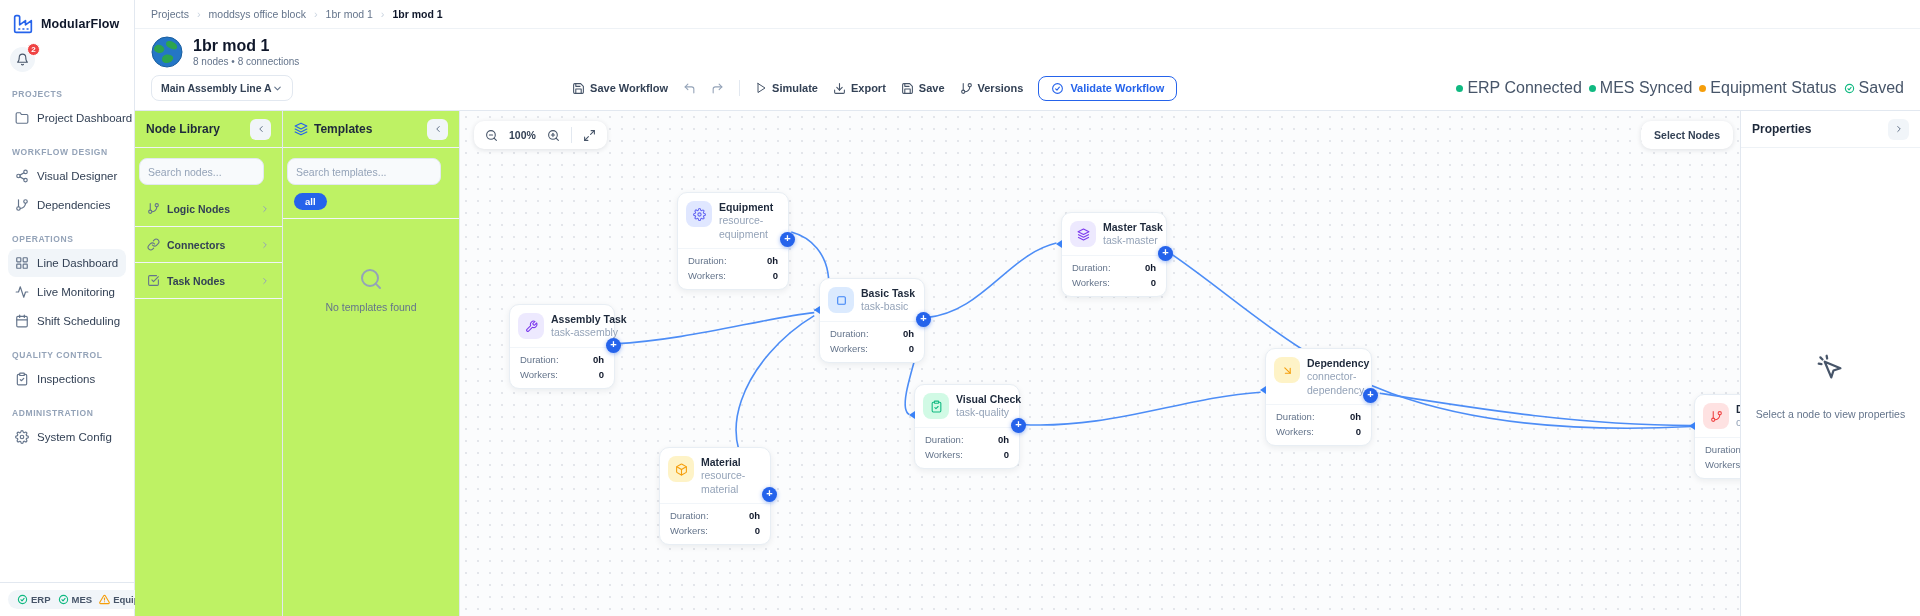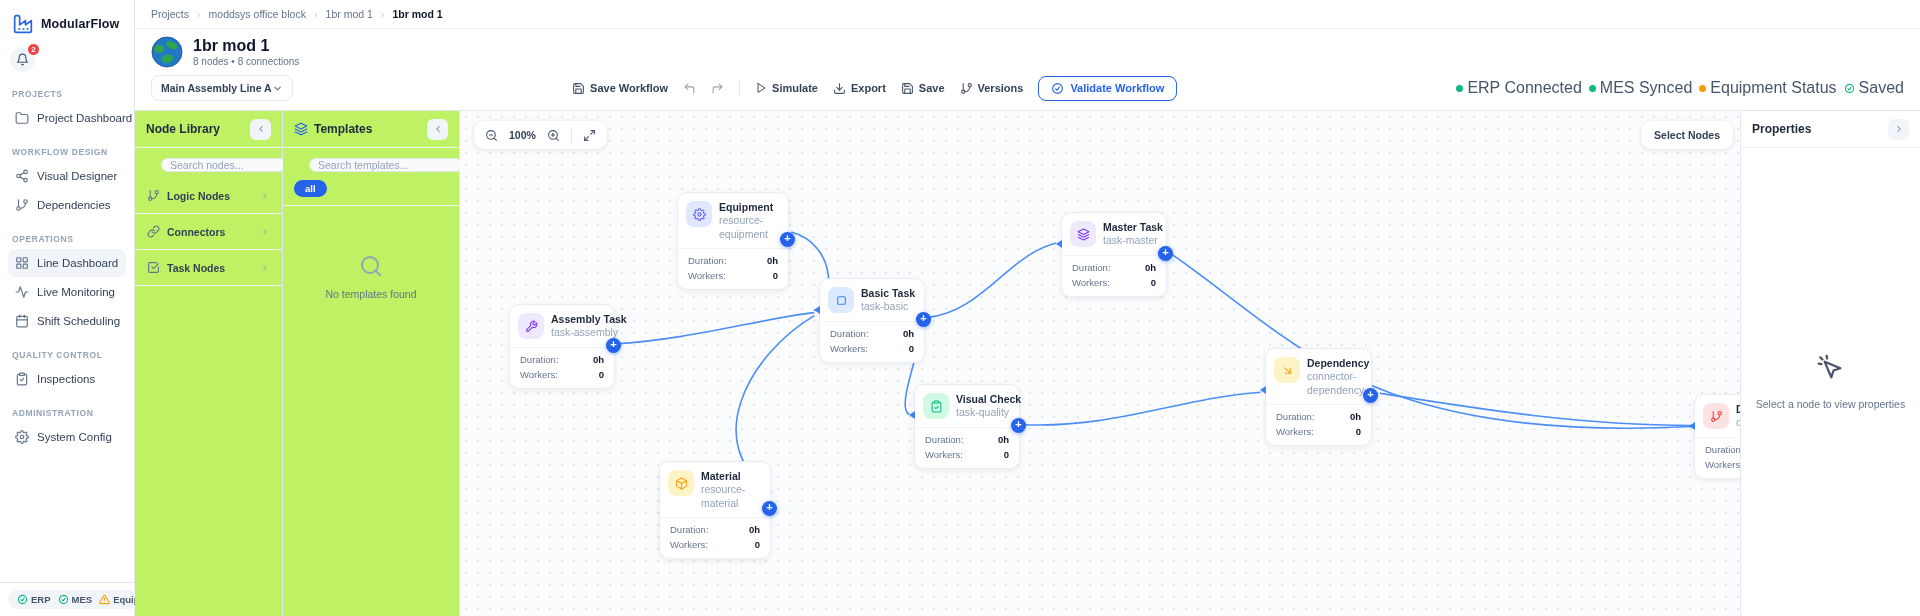--- a/index.html
+++ b/index.html
@@ -46,21 +46,21 @@
   .sdot{width:7px;height:7px;border-radius:50%;display:inline-block}
   .st-item{display:flex;align-items:center;gap:4px}
 
   .work-row{flex:1;display:flex;min-height:0}
   .panel{background:#bef264;border-right:1px solid #e2e8f0;flex:none;display:flex;flex-direction:column}
   .panel.lib{width:148px}
   .panel.tpl{width:177px}
   .p-head{height:37px;flex:none;display:flex;align-items:center;justify-content:space-between;padding:0 11px;border-bottom:1px solid #eef2f6}
   .p-title{font-size:12px;font-weight:700;color:#1e293b;display:flex;align-items:center;gap:6px}
   .collapse-btn{width:21px;height:21px;border-radius:6px;background:#f1f5f9;display:flex;align-items:center;justify-content:center}
-  .search-input{margin:10px 26px 6px;height:14px;border:1px solid #e2e8f0;border-radius:8px;background:#f8fafc;padding:0 8px;font-size:10.5px;color:#334155;font-family:"Liberation Sans",sans-serif;width:calc(100% - 22px)}
+  .search-input{margin:10px 4px 6px;height:27px;border:1px solid #e2e8f0;border-radius:8px;background:#f8fafc;padding:0 8px;font-size:10.5px;color:#334155;font-family:"Liberation Sans",sans-serif;width:calc(100% - 22px)}
   .search-input::placeholder{color:#94a3b8}
   .lib-row{display:flex;align-items:center;gap:7px;padding:11px 12px;border-bottom:1px solid #f1f5f9;font-size:10.5px;font-weight:600;color:#334155}
   .lib-row .grow{flex:1}
   .all-pill{display:inline-block;margin:2px 11px 8px;background:#2563eb;color:#fff;font-size:9.5px;font-weight:700;border-radius:999px;padding:3px 11px;width:fit-content}
   .tpl-body{border-top:1px solid #f1f5f9;flex:1;display:flex;flex-direction:column;align-items:center;padding-top:48px;color:#64748b}
   .tpl-empty-text{font-size:10.5px;margin-top:10px}
 
   
   .canvas{position:relative;flex:1;min-width:0;overflow:hidden;background-color:#fbfcfd;background-image:radial-gradient(circle,rgba(100,116,139,.16) 1px,transparent 1px);background-size:12px 12px}
   .zoom-pill{position:absolute;left:14px;top:10px;display:flex;align-items:center;gap:11px;background:#fff;border-radius:10px;box-shadow:0 1px 5px rgba(15,23,42,.12);padding:6px 11px;font-size:10.5px;font-weight:700;color:#334155;z-index:5}
@@ -77,21 +77,21 @@
   .srow{display:flex;justify-content:space-between;gap:14px}
   .slabel{font-size:9.5px;color:#64748b}
   .sval{font-size:9.5px;font-weight:700;color:#0f172a}
   .plus{position:absolute;right:-7px;width:15px;height:15px;border-radius:50%;background:#2563eb;color:#fff;font-size:11px;font-weight:700;line-height:13px;text-align:center;box-shadow:0 1px 4px rgba(37,99,235,.45);z-index:4}
   .plus.p1{top:33px}.plus.p2{top:39px}
   .in-arrow{position:absolute;left:-6px;width:0;height:0;border-top:4px solid transparent;border-bottom:4px solid transparent;border-right:6px solid #3b82f6;z-index:4}
 
   
   .props{width:180px;flex:none;background:#fff;border-left:1px solid #e2e8f0;display:flex;flex-direction:column}
   .props-body{flex:1;display:flex;flex-direction:column;align-items:center;padding:205px 10px 0;text-align:center}
-  .props-empty{font-size:10.5px;color:#64748b;margin-top:14px;line-height:1.4}
+  .props-empty{font-size:10.5px;color:#64748b;margin-top:24px;line-height:1.4}
   svg{display:block}
 </style>
 </head>
 <body>
 
 <div class="shell">
 
   <aside class="sidebar">
     <div class="logo-row">
       <span class="logo-badge">
@@ -574,21 +574,21 @@
                 <span class="sval">0h</span>
               </div>
             <div class="srow">
                 <span class="slabel">Workers:</span>
                 <span class="sval">0</span>
               </div>
           </div>
           <span class="plus p1">+</span>
         </div>
 
-        <div class="node" style="left:199px;top:350px;width:112px">
+        <div class="node" style="left:199px;top:336px;width:112px">
           <div class="nhead">
             <span class="nicon ic-amber">
               <svg width="13" height="13" viewBox="0 0 24 24" fill="none" stroke="currentColor" stroke-width="2" stroke-linecap="round" stroke-linejoin="round">
                   <path d="M21 8a2 2 0 0 0-1-1.73l-7-4a2 2 0 0 0-2 0l-7 4A2 2 0 0 0 3 8v8a2 2 0 0 0 1 1.73l7 4a2 2 0 0 0 2 0l7-4A2 2 0 0 0 21 16z"></path>
                   <polyline points="3.3 7 12 12 20.7 7"></polyline>
                   <line x1="12" y1="22" x2="12" y2="12"></line>
                 </svg>
             </span>
             <span style="min-width:0">
               <div class="ntitle">Material</div>

